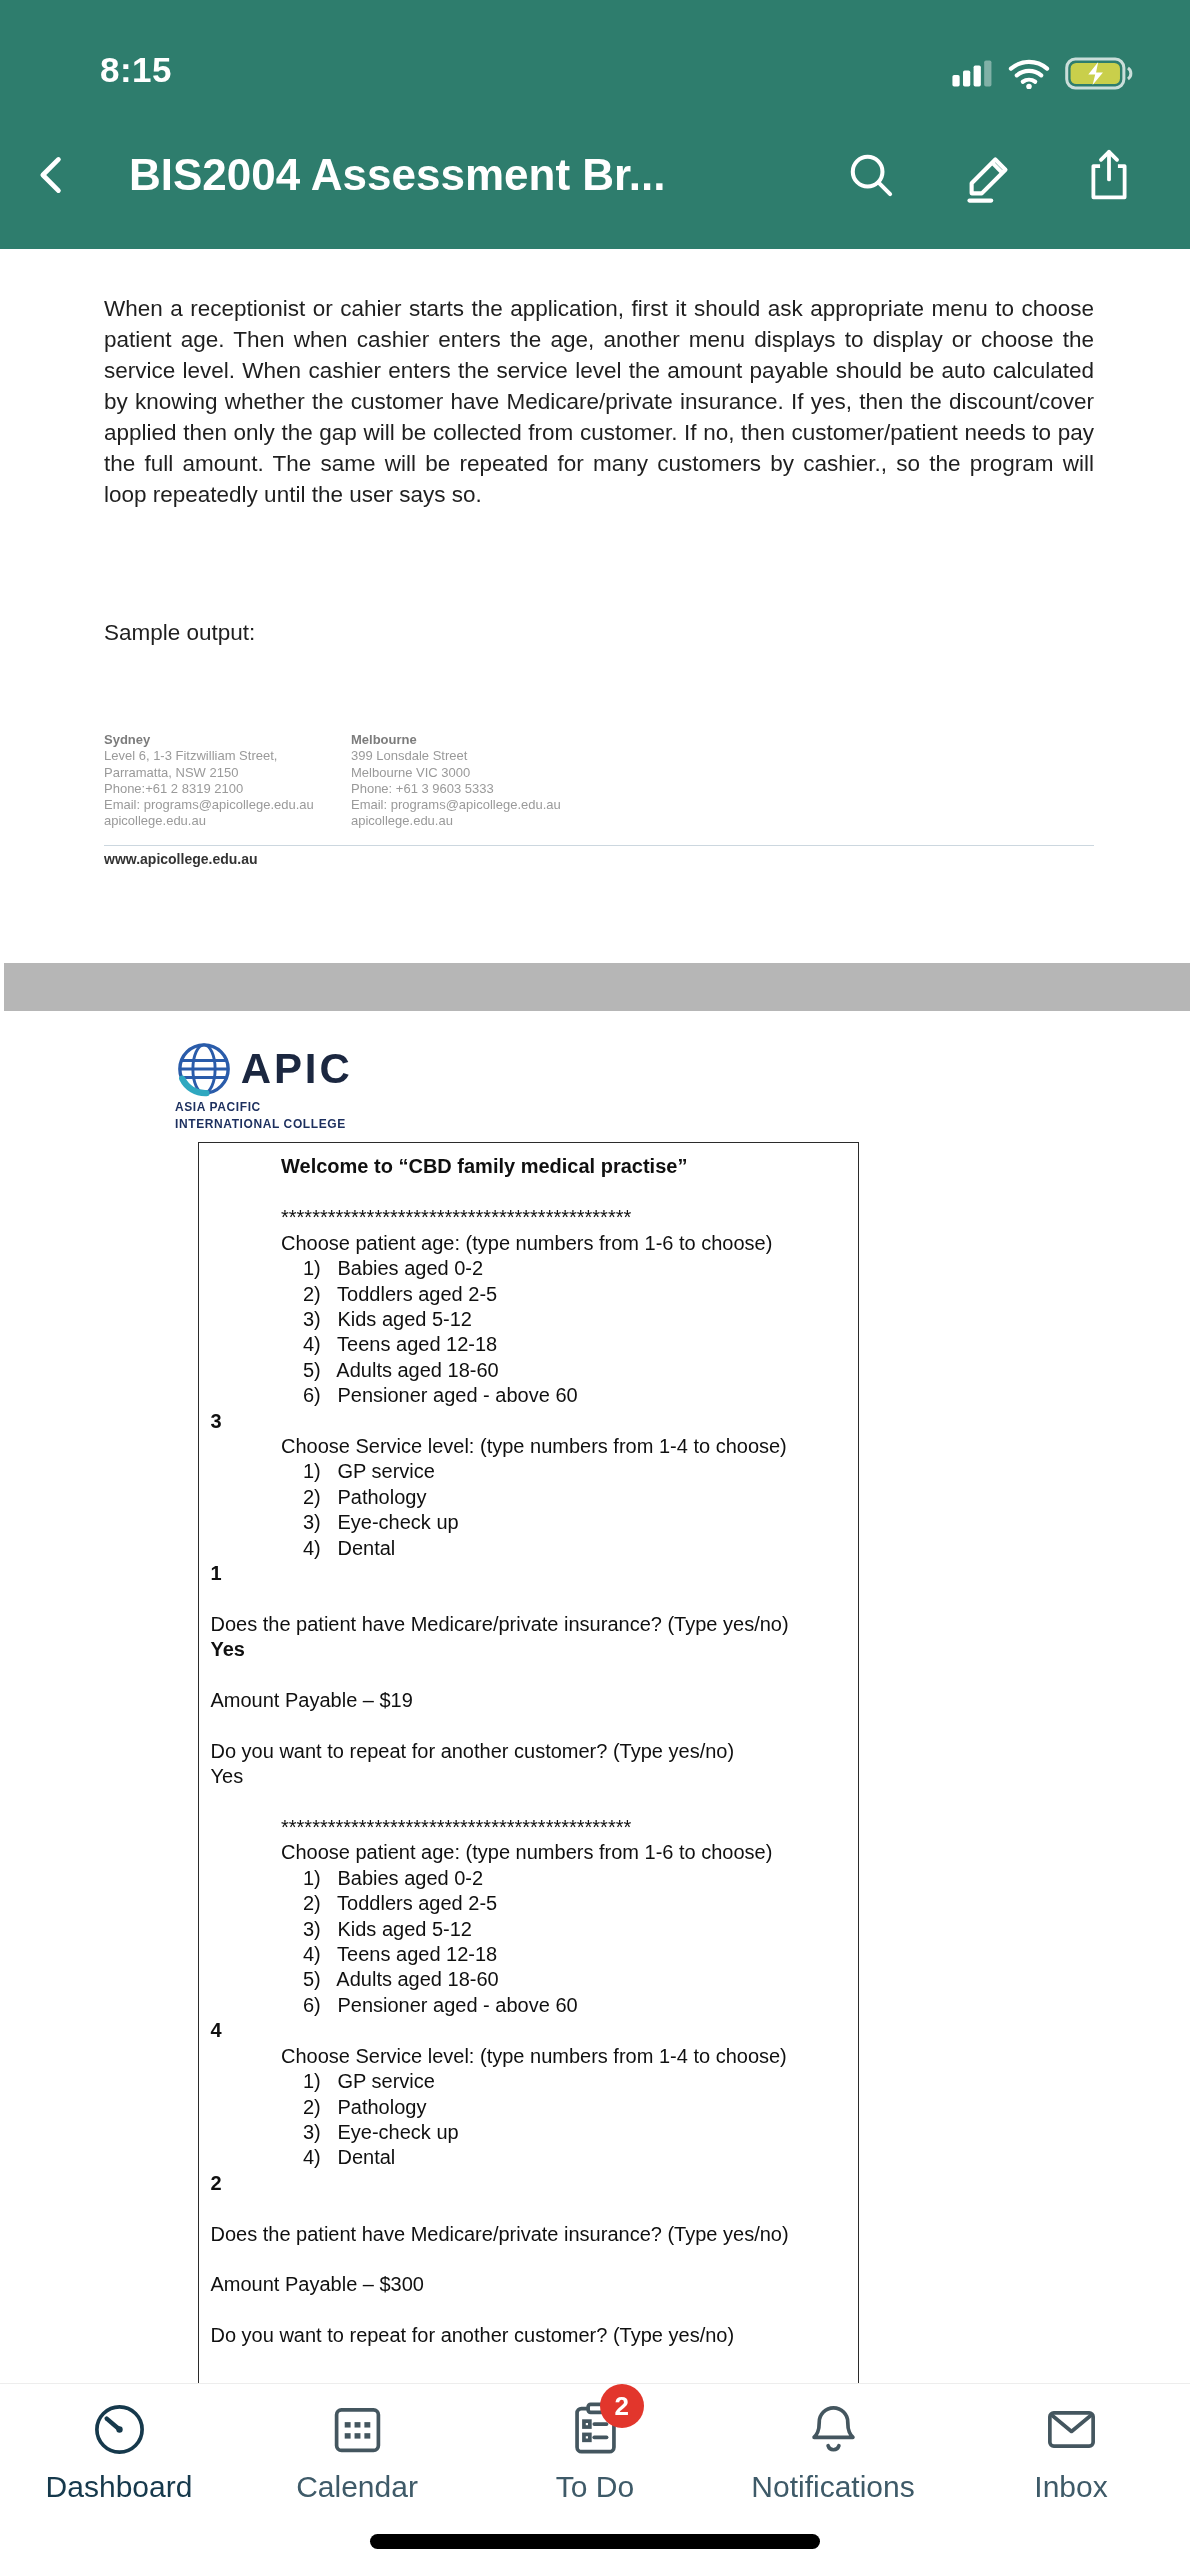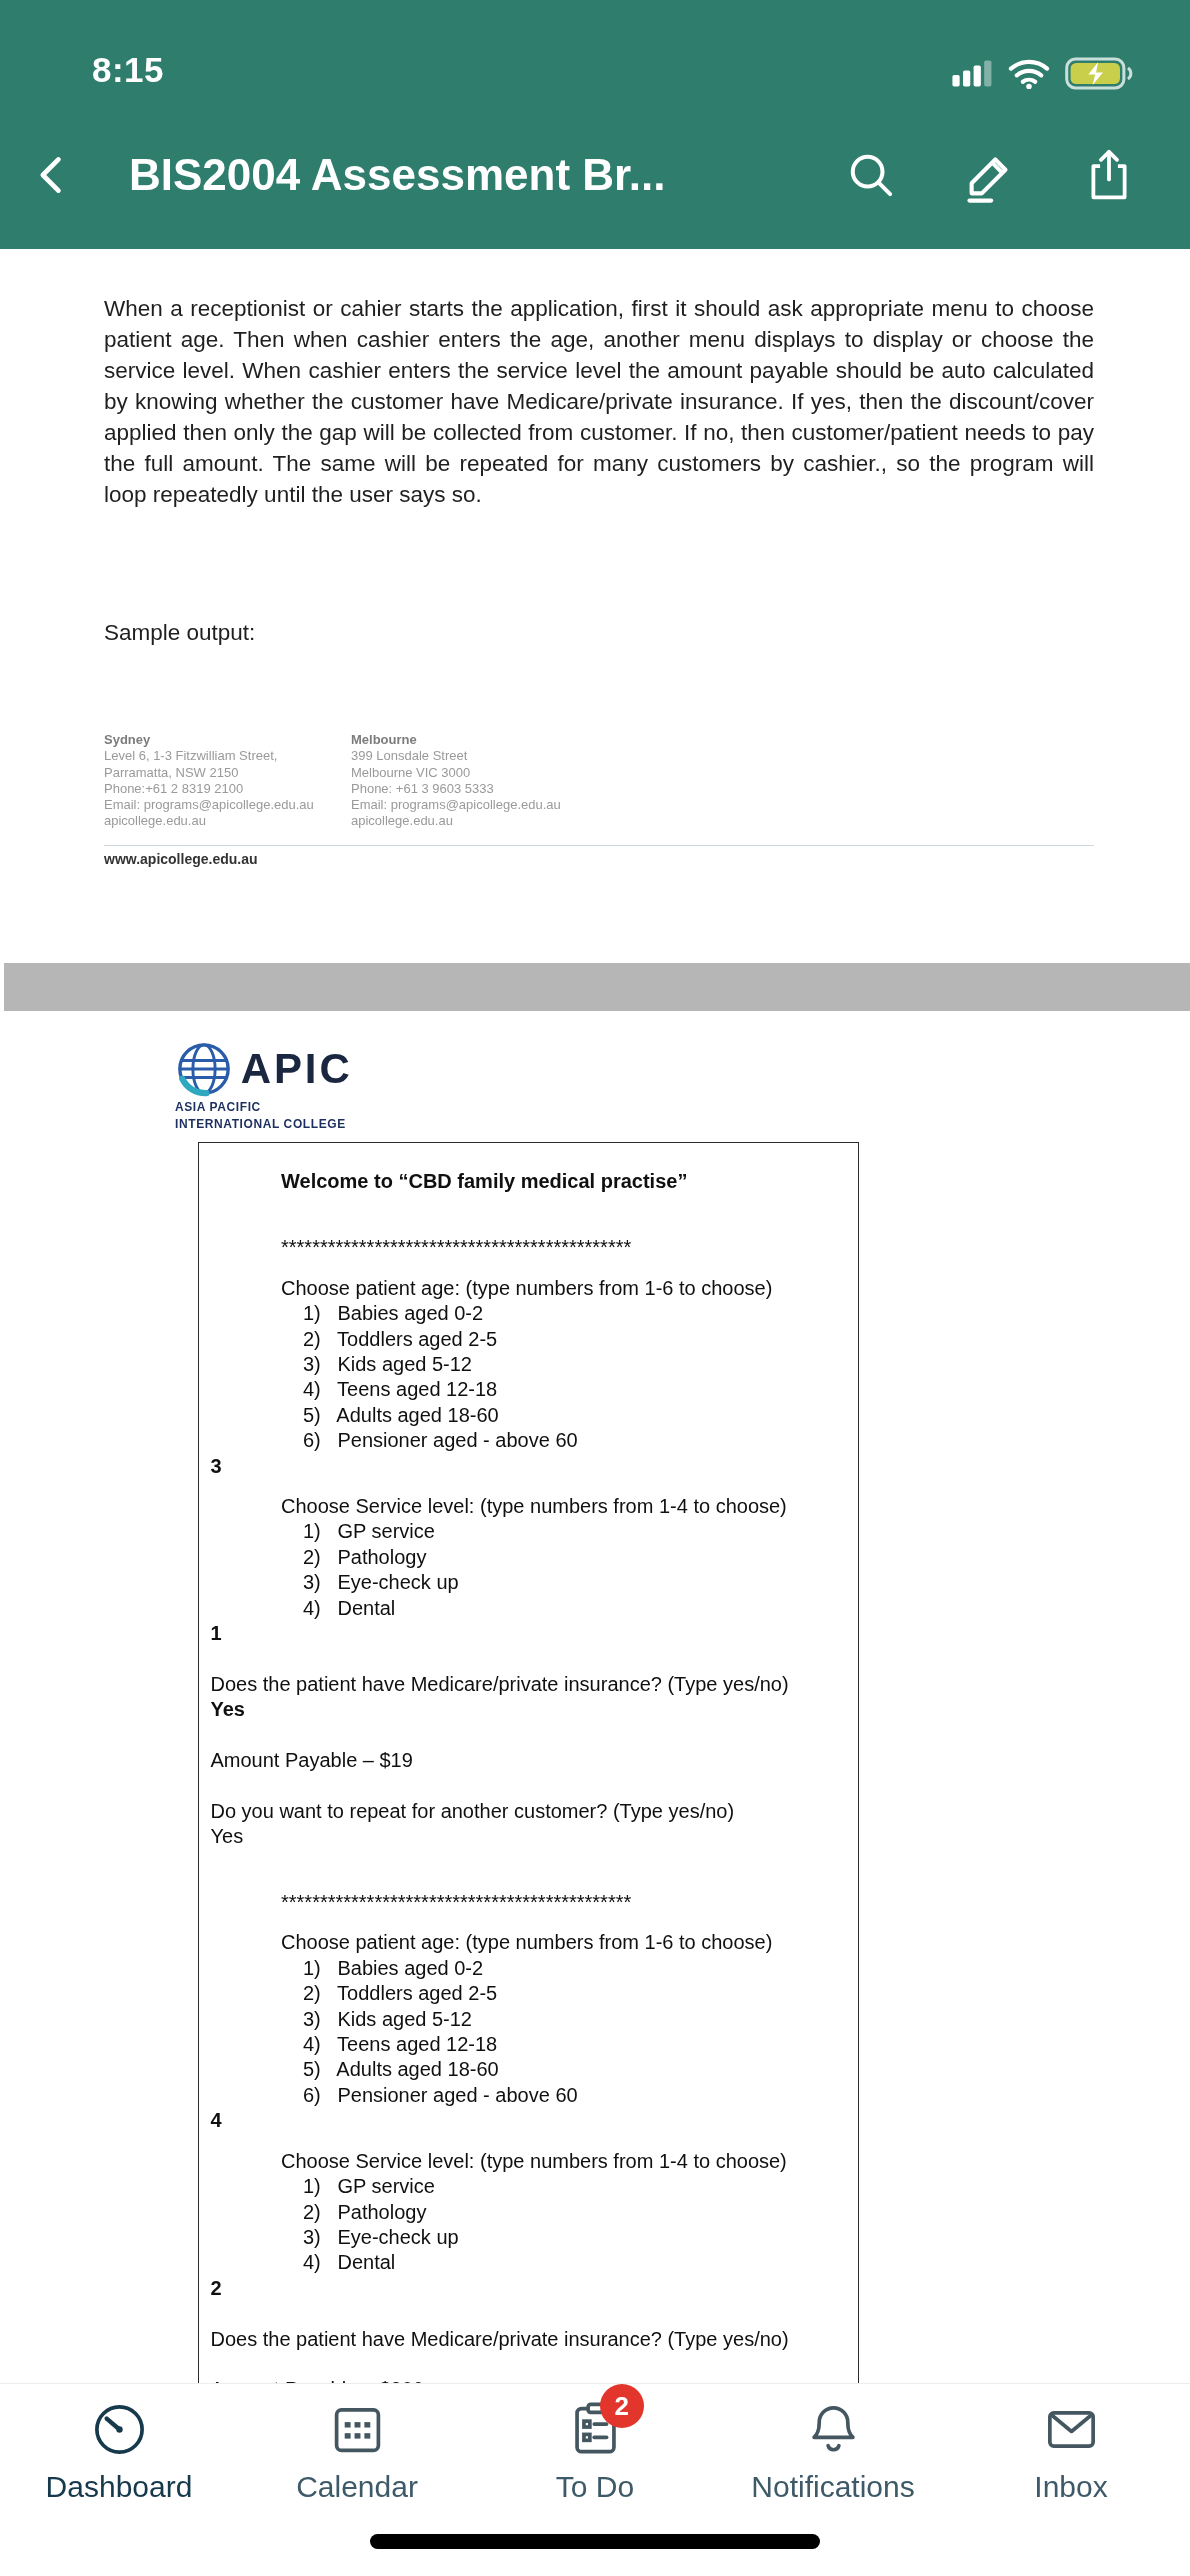--- a/index.html
+++ b/index.html
@@ -3,21 +3,21 @@
 <meta charset="utf-8">
 <style>
   html,body{margin:0;padding:0;}
   body{
     width:1190px;height:2576px;position:relative;overflow:hidden;
     background:#ffffff;font-family:"Liberation Sans",sans-serif;
     -webkit-font-smoothing:antialiased;
   }
   
   .app-header{position:absolute;top:0;left:0;width:1190px;height:249px;background:#2e7d6d;color:#fff;z-index:5;}
-  .status-bar{position:absolute;top:0;left:8px;right:0;height:100px;display:flex;align-items:flex-end;justify-content:space-between;box-sizing:border-box;padding:0 56px 9.6px 84px;}
+  .status-bar{position:absolute;top:0;left:16px;right:0;height:100px;display:flex;align-items:flex-end;justify-content:space-between;box-sizing:border-box;padding:0 56px 9.6px 84px;}
   .status-time{font-size:35px;font-weight:700;letter-spacing:0.5px;}
   .status-icons{display:flex;align-items:center;gap:15.3px;}
   .nav-bar{position:absolute;top:100px;left:0;right:0;height:150px;display:flex;align-items:center;gap:26px;}
   .back-btn{margin-left:21px;width:61px;height:69px;display:flex;align-items:center;justify-content:center;background:none;border:none;padding:0;cursor:pointer;}
   .nav-title{font-size:44px;font-weight:700;color:#fff;margin-left:21px;flex:1 1 auto;white-space:nowrap;overflow:hidden;}
   .nav-actions{display:flex;align-items:center;gap:63px;margin-right:54px;}
   .nav-actions button{background:none;border:none;padding:0;cursor:pointer;display:flex;align-items:center;justify-content:center;}
   
   .doc-area{position:absolute;top:249px;left:4px;width:1190px;bottom:0;background:#b6b6b6;}
   .page1{position:absolute;top:0;left:0;width:1190px;height:714px;background:#fff;box-sizing:border-box;padding:44px 100px 0 100px;color:#1f1f1f;}
@@ -35,21 +35,21 @@
   
   .apic-logo{margin-top:29px;}
   .apic-row{display:flex;align-items:center;gap:7.7px;text-align:right;}
   .apic-name{font-size:42px;font-weight:700;color:#1b2740;letter-spacing:2.9px;}
   .apic-sub{font-size:12px;font-weight:700;color:#1c2f5e;letter-spacing:0.6px;line-height:15.3px;margin-top:1.9px;}
   
   .console-box{margin-top:9.6px;margin-left:23px;width:661px;min-height:1438px;border:1.9px solid #2b2b2b;box-sizing:border-box;padding:11.5px 11.5px 38px 0;background:#fff;}
   .cline{font-size:20px;line-height:25.4px;min-height:25.4px;white-space:pre-wrap;color:#101010;}
   .cline.b{font-weight:700;}
   .cline.i0{padding-left:11.5px;}
-  .cline.i1{padding-left:82px;margin-top:15px;}
+  .cline.i1{padding-left:82px;}
   .cline.i2{padding-left:104px;}
   
   .tab-bar{position:absolute;top:2383px;left:0;width:1190px;height:193px;background:#fff;border-top:1px solid #ededed;display:flex;z-index:10;}
   .tab{flex:1 1 0;display:flex;flex-direction:column;align-items:center;padding-top:11.5px;color:#55707e;background:none;border:none;cursor:pointer;font-family:inherit;}
   .tab .ticon{position:relative;width:67px;height:67px;display:flex;align-items:center;justify-content:center;}
   .tab .tlabel{font-size:30px;margin-top:7.7px;color:#3e5a68;}
   .tab.active{color:#16394c;}
   .tab.active .tlabel{color:#16394c;}
   .badge{position:absolute;top:-11.5px;right:-15.3px;min-width:44px;height:44px;border-radius:22px;background:#e2362c;color:#fff;font-size:26px;font-weight:700;display:flex;align-items:center;justify-content:center;box-sizing:border-box;padding:0 5.8px;}
   .home-indicator{position:absolute;left:370px;top:2534px;width:450px;height:15.3px;border-radius:8.6px;background:#000;z-index:11;}

